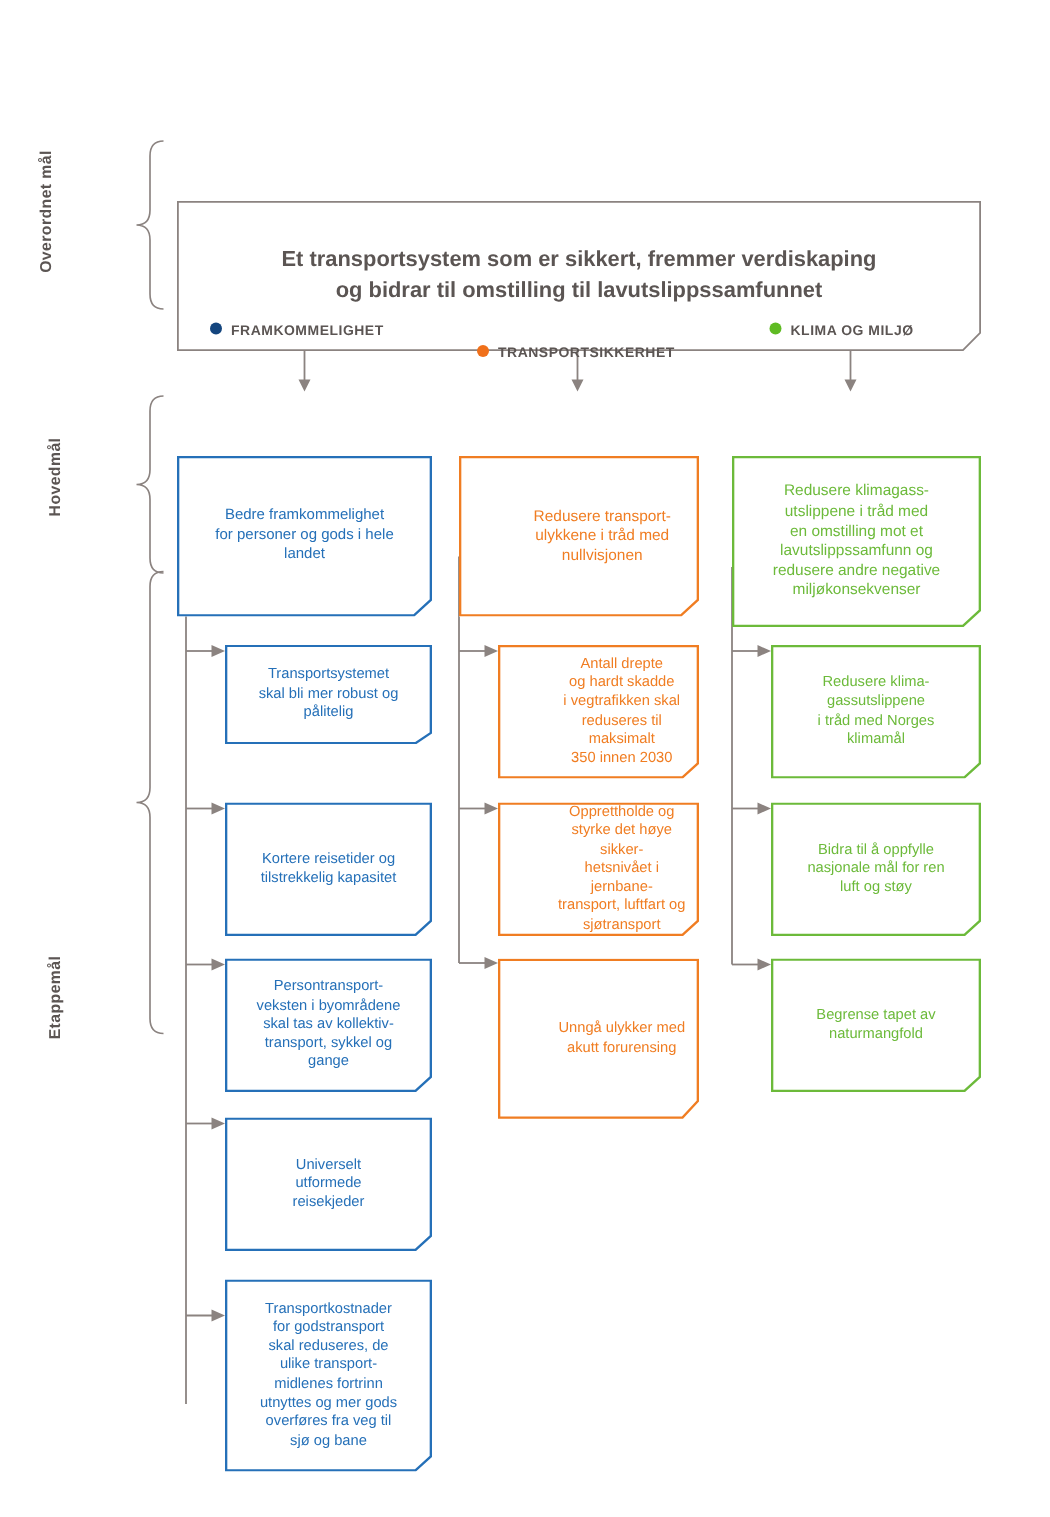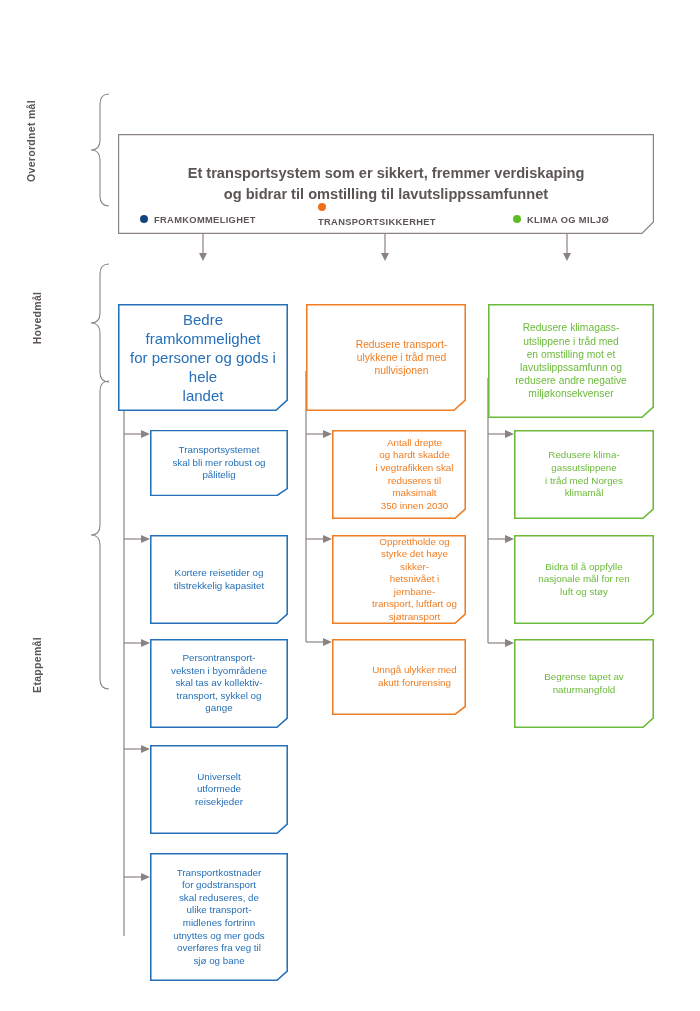--- a/index.html
+++ b/index.html
@@ -201,30 +201,30 @@
       <path d="M0.6,0.6 H535.4 V88 L524,99.4 H0.6 Z" fill="none" stroke="#8b8380" stroke-width="1.2" vector-effect="non-scaling-stroke"></path>
     </svg>
     <span class="txt">Et transportsystem som er sikkert, fremmer verdiskaping
 og bidrar til omstilling til lavutslippssamfunnet</span>
   </div>
 
   <div class="legend-item" style="left:140px; top:215px;">
     <span class="legend-dot" style="background:#14457e"></span>
     <span>FRAMKOMMELIGHET</span>
   </div>
-  <div class="legend-item" style="left:318px; top:203px;flex-direction:column;">
+  <div class="legend-item" style="left:318px; top:230px;">
     <span class="legend-dot" style="background:#f0701a"></span>
     <span>TRANSPORTSIKKERHET</span>
   </div>
   <div class="legend-item" style="left:513px; top:215px;">
     <span class="legend-dot" style="background:#5fbb23"></span>
     <span>KLIMA OG MILJØ</span>
   </div>
 
-  <div class="node blue" style="left:118px; top:264px; width:170px; height:107px; font-size:15px;">
+  <div class="node blue" style="left:118px; top:264px; width:170px; height:107px; font-size:10px;">
     <svg class="frame" viewBox="0 0 170 107" preserveAspectRatio="none">
       <path d="M0.75,0.75 H169.25 V96 L158,106.25 H0.75 Z" fill="none" stroke="#2570b8" stroke-width="1.6" vector-effect="non-scaling-stroke"></path>
     </svg>
     <span class="txt">Bedre framkommelighet
 for personer og gods i hele
 landet</span>
   </div>
 
   <div class="node orange" style="left:306px; top:264px; width:160px; height:107px; font-size:10.3px;">
     <svg class="frame" viewBox="0 0 160 107" preserveAspectRatio="none">
@@ -313,21 +313,21 @@
     <svg class="frame" viewBox="0 0 134 89" preserveAspectRatio="none">
       <path d="M0.75,0.75 H133.25 V79 L123,88.25 H0.75 Z" fill="none" stroke="#f07d22" stroke-width="1.6" vector-effect="non-scaling-stroke"></path>
     </svg>
     <span class="txt">Opprettholde og
 styrke det høye sikker-
 hetsnivået i jernbane-
 transport, luftfart og
 sjøtransport</span>
   </div>
 
-  <div class="node orange" style="left:332px; top:599px; width:134px; height:76px; font-size:9.8px;">
+  <div class="node orange" style="left:332px; top:599px; width:134px; height:107px; font-size:9.8px;">
     <svg class="frame" viewBox="0 0 134 89" preserveAspectRatio="none">
       <path d="M0.75,0.75 H133.25 V79 L123,88.25 H0.75 Z" fill="none" stroke="#f07d22" stroke-width="1.6" vector-effect="non-scaling-stroke"></path>
     </svg>
     <span class="txt">Unngå ulykker med
 akutt forurensing</span>
   </div>
 
   <div class="node green" style="left:514px; top:390px; width:140px; height:89px; font-size:9.8px;">
     <svg class="frame" viewBox="0 0 140 89" preserveAspectRatio="none">
       <path d="M0.75,0.75 H139.25 V79 L129,88.25 H0.75 Z" fill="none" stroke="#6cba3a" stroke-width="1.6" vector-effect="non-scaling-stroke"></path>

